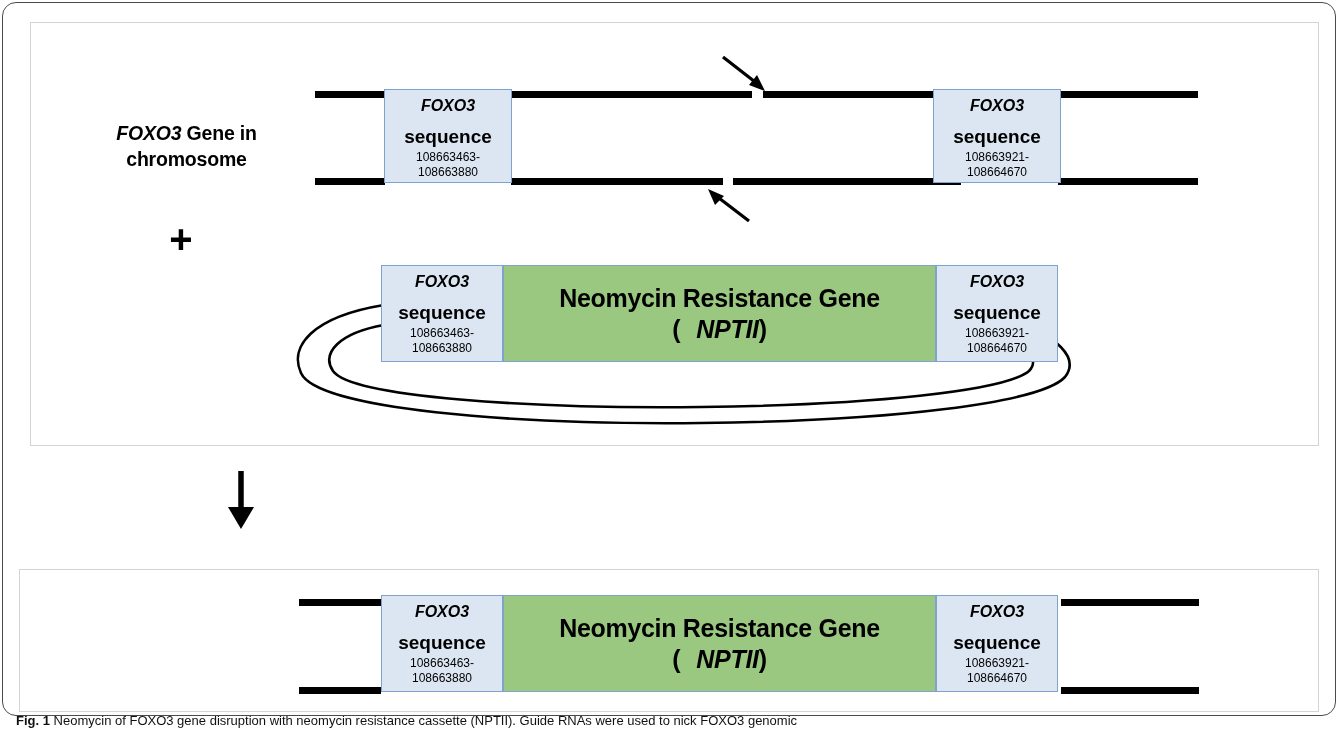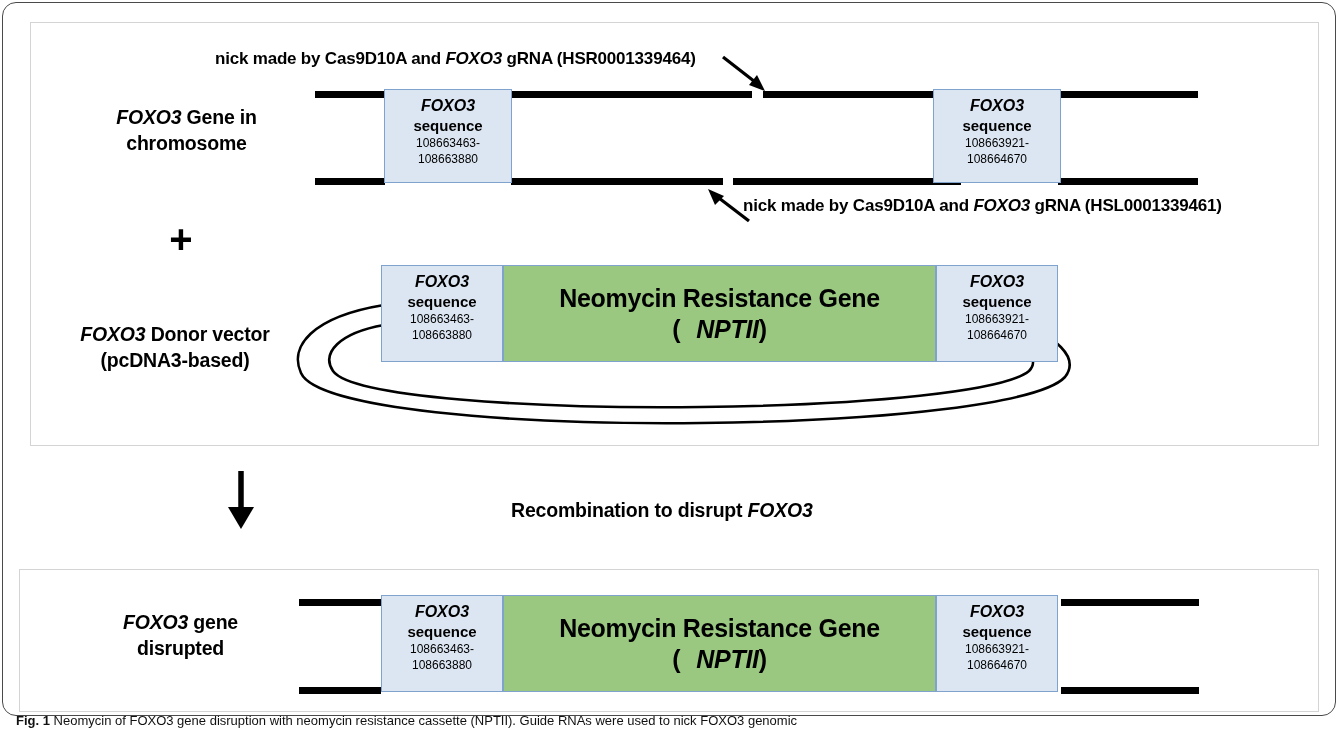--- a/index.html
+++ b/index.html
@@ -51,20 +51,21 @@
 
   
   .row-label {
     position: absolute;
     text-align: center;
     font-weight: bold;
     font-size: 19.5px;
     line-height: 1.35;
     letter-spacing: -0.2px;
     color: #000;
+    margin-top: 16px;
   }
   .row-label .it { font-style: italic; }
 
   #label-chromosome { left: 46px; top: 101px; width: 275px; }
   #label-donor      { left: 22px; top: 318px; width: 300px; }
   #label-disrupted  { left: 40px; top: 606px; width: 275px; }
 
   #plus-sign {
     position: absolute;
     left: 148px;
@@ -96,21 +97,22 @@
   }
   .seqbox .nm {
     display: block;
     font-style: italic;
     font-weight: bold;
     font-size: 16px;
   }
   .seqbox .sq {
     display: block;
     font-weight: bold;
-    font-size: 15px;
+    font-size: 19px;
+    margin-top: 8px;
   }
   .seqbox .co {
     display: block;
     font-weight: normal;
     font-size: 12px;
   }
 
   .genebox {
     position: absolute;
     box-sizing: border-box;
@@ -201,42 +203,32 @@
     <span class="co">108663880</span>
   </div>
 
   <div class="seqbox" style="left:930px; top:86px; width:128px; height:94px;">
     <span class="nm">FOXO3</span>
     <span class="sq">sequence</span>
     <span class="co">108663921-</span>
     <span class="co">108664670</span>
   </div>
 
-  <div class="callout" id="callout-top">
-    <span>nick made by Cas9D10A and </span><span class="it">FOXO3</span><span> gRNA (HSR0001339464)</span>
-  </div>
   <svg class="arrow-svg" style="left:716px; top:50px;" width="52" height="40" viewBox="0 0 52 40">
     <line x1="4" y1="4" x2="40" y2="32" stroke="#000" stroke-width="3.2"></line>
     <polygon points="46,38 30,32 38,22" fill="#000"></polygon>
   </svg>
 
   <svg class="arrow-svg" style="left:700px; top:184px;" width="52" height="40" viewBox="0 0 52 40">
     <line x1="46" y1="34" x2="12" y2="8" stroke="#000" stroke-width="3.2"></line>
     <polygon points="5,2 21,9 12,18" fill="#000"></polygon>
   </svg>
-  <div class="callout" id="callout-bottom">
-    <span>nick made by Cas9D10A and </span><span class="it">FOXO3</span><span> gRNA (HSL0001339461)</span>
-  </div>
 
   <div id="plus-sign">+</div>
 
-  <div class="row-label" id="label-donor">
-    <span class="it">FOXO3</span><span> Donor vector</span><br>
-    <span>(pcDNA3-based)</span>
-  </div>
 
   <svg id="plasmid-loop" width="800" height="130" viewBox="0 0 800 130">
     <path d="M 103 6 C 30 18, 8 48, 20 74 C 36 110, 230 126, 420 124 C 610 122, 760 104, 784 78 C 798 60, 780 36, 722 20" fill="none" stroke="#000" stroke-width="2.6"></path>
     <path d="M 103 26 C 58 34, 40 54, 52 72 C 70 98, 250 110, 420 108 C 590 106, 724 92, 748 72 C 760 60, 744 44, 712 36" fill="none" stroke="#000" stroke-width="2.6"></path>
   </svg>
 
   <div class="seqbox" style="left:378px; top:262px; width:122px; height:97px;">
     <span class="nm">FOXO3</span>
     <span class="sq">sequence</span>
     <span class="co">108663463-</span>
@@ -252,30 +244,23 @@
     <span class="nm">FOXO3</span>
     <span class="sq">sequence</span>
     <span class="co">108663921-</span>
     <span class="co">108664670</span>
   </div>
 
   <svg id="recomb-arrow" width="40" height="62" viewBox="0 0 40 62">
     <line x1="20" y1="2" x2="20" y2="44" stroke="#000" stroke-width="5.5"></line>
     <polygon points="20,60 7,38 33,38" fill="#000"></polygon>
   </svg>
-  <div id="recomb-text">
-    <span>Recombination to disrupt </span><span class="it">FOXO3</span>
-  </div>
 
   <div class="panel" id="panel-bottom"></div>
 
-  <div class="row-label" id="label-disrupted">
-    <span class="it">FOXO3</span><span> gene</span><br>
-    <span>disrupted</span>
-  </div>
 
   <div class="strand" style="left:296px; top:596px; width:82px;"></div>
   <div class="strand" style="left:1058px; top:596px; width:138px;"></div>
   <div class="strand" style="left:296px; top:684px; width:82px;"></div>
   <div class="strand" style="left:1058px; top:684px; width:138px;"></div>
 
   <div class="seqbox" style="left:378px; top:592px; width:122px; height:97px;">
     <span class="nm">FOXO3</span>
     <span class="sq">sequence</span>
     <span class="co">108663463-</span>

